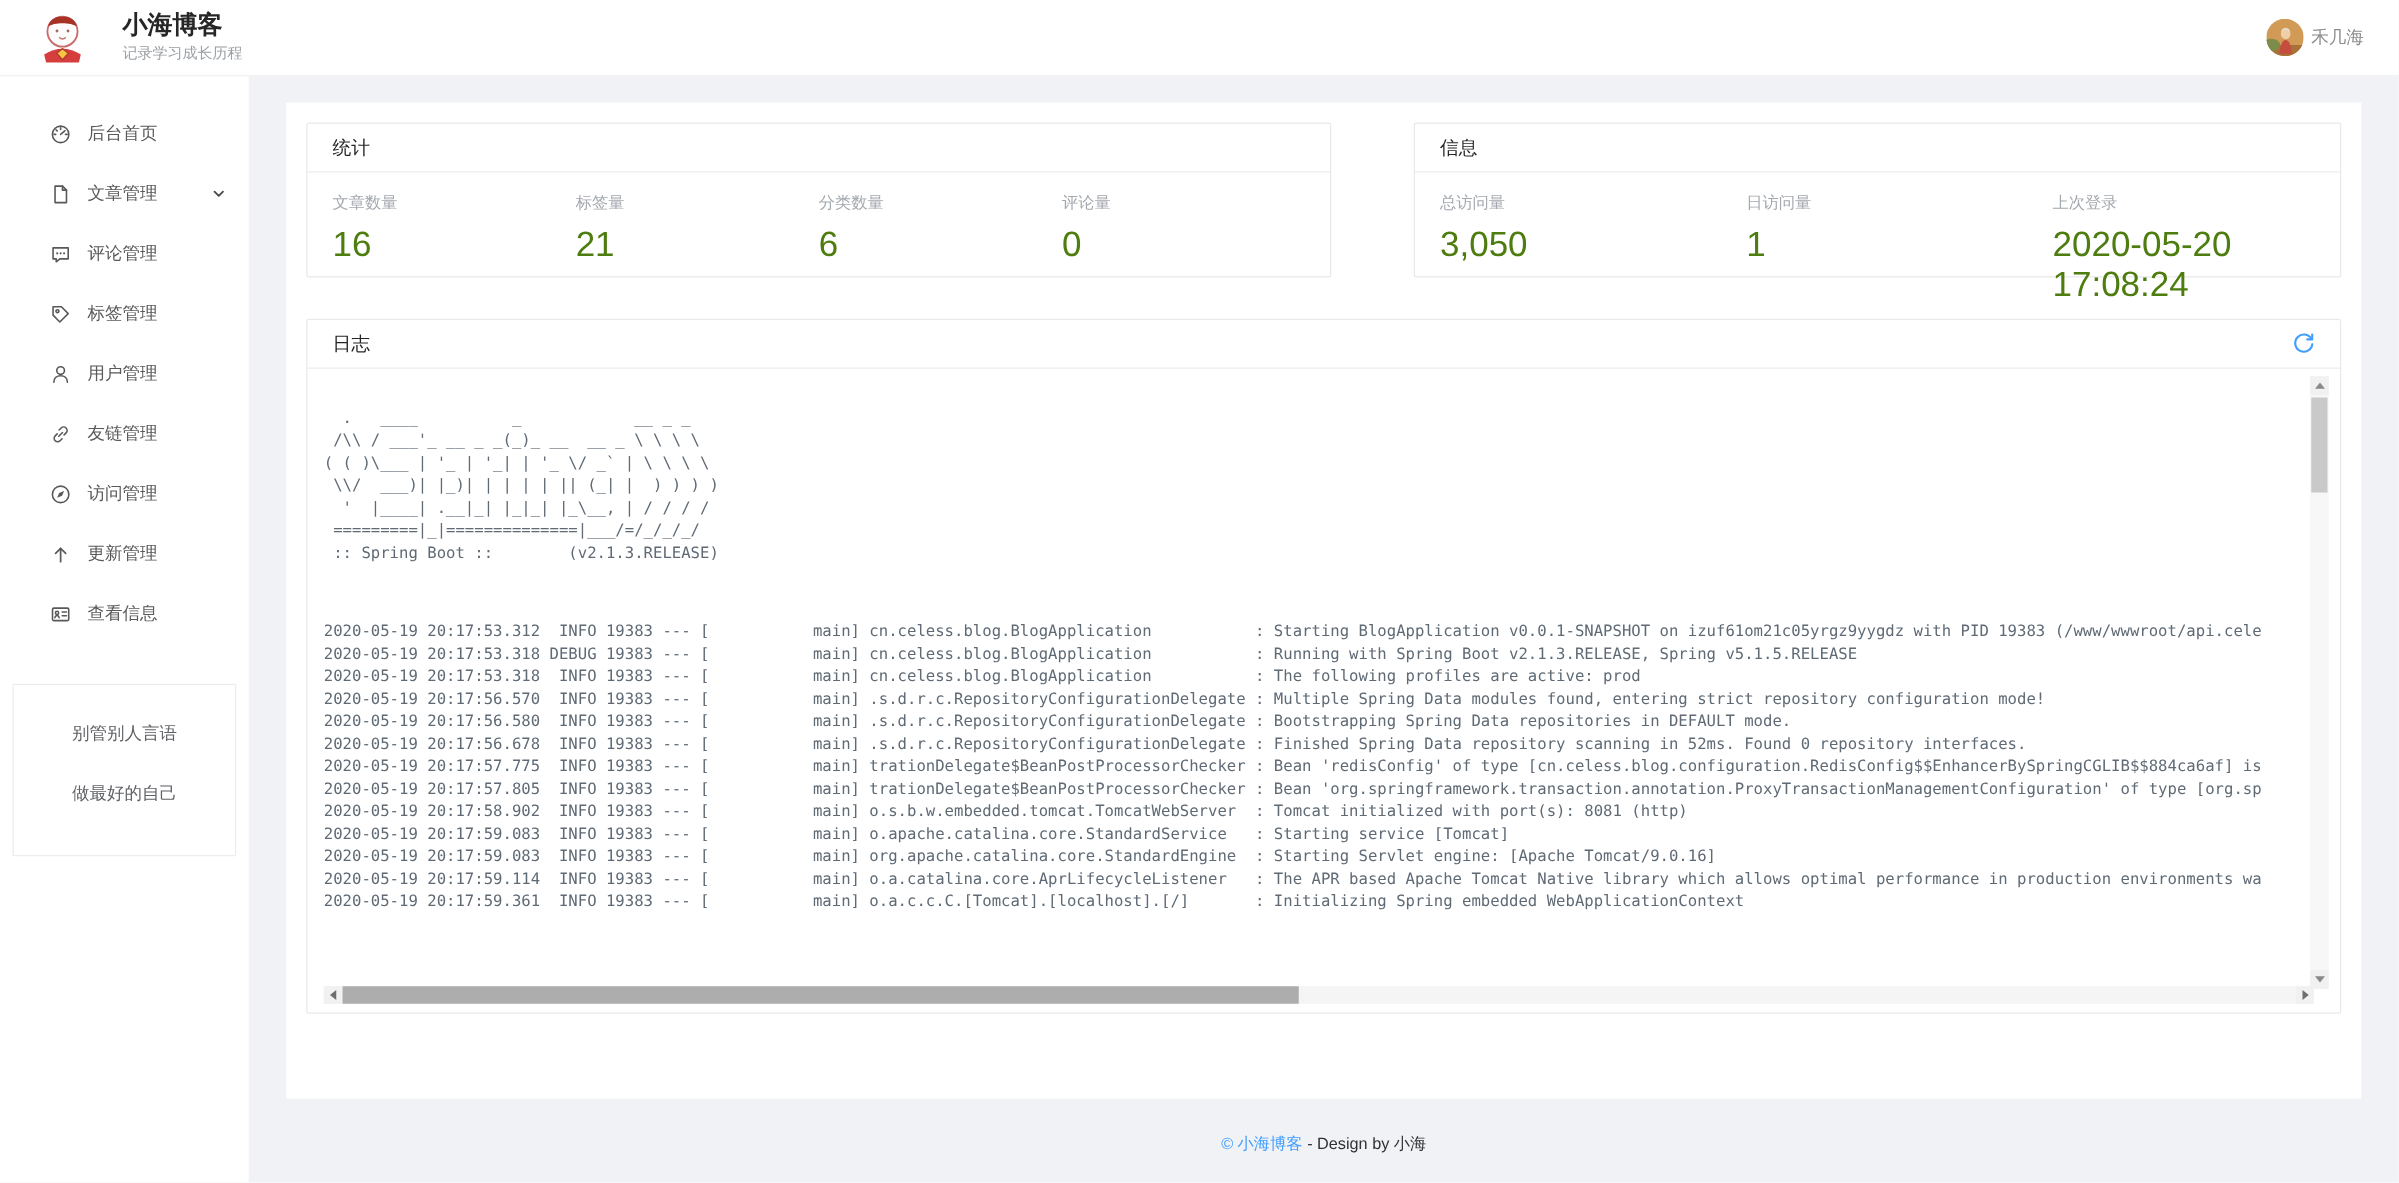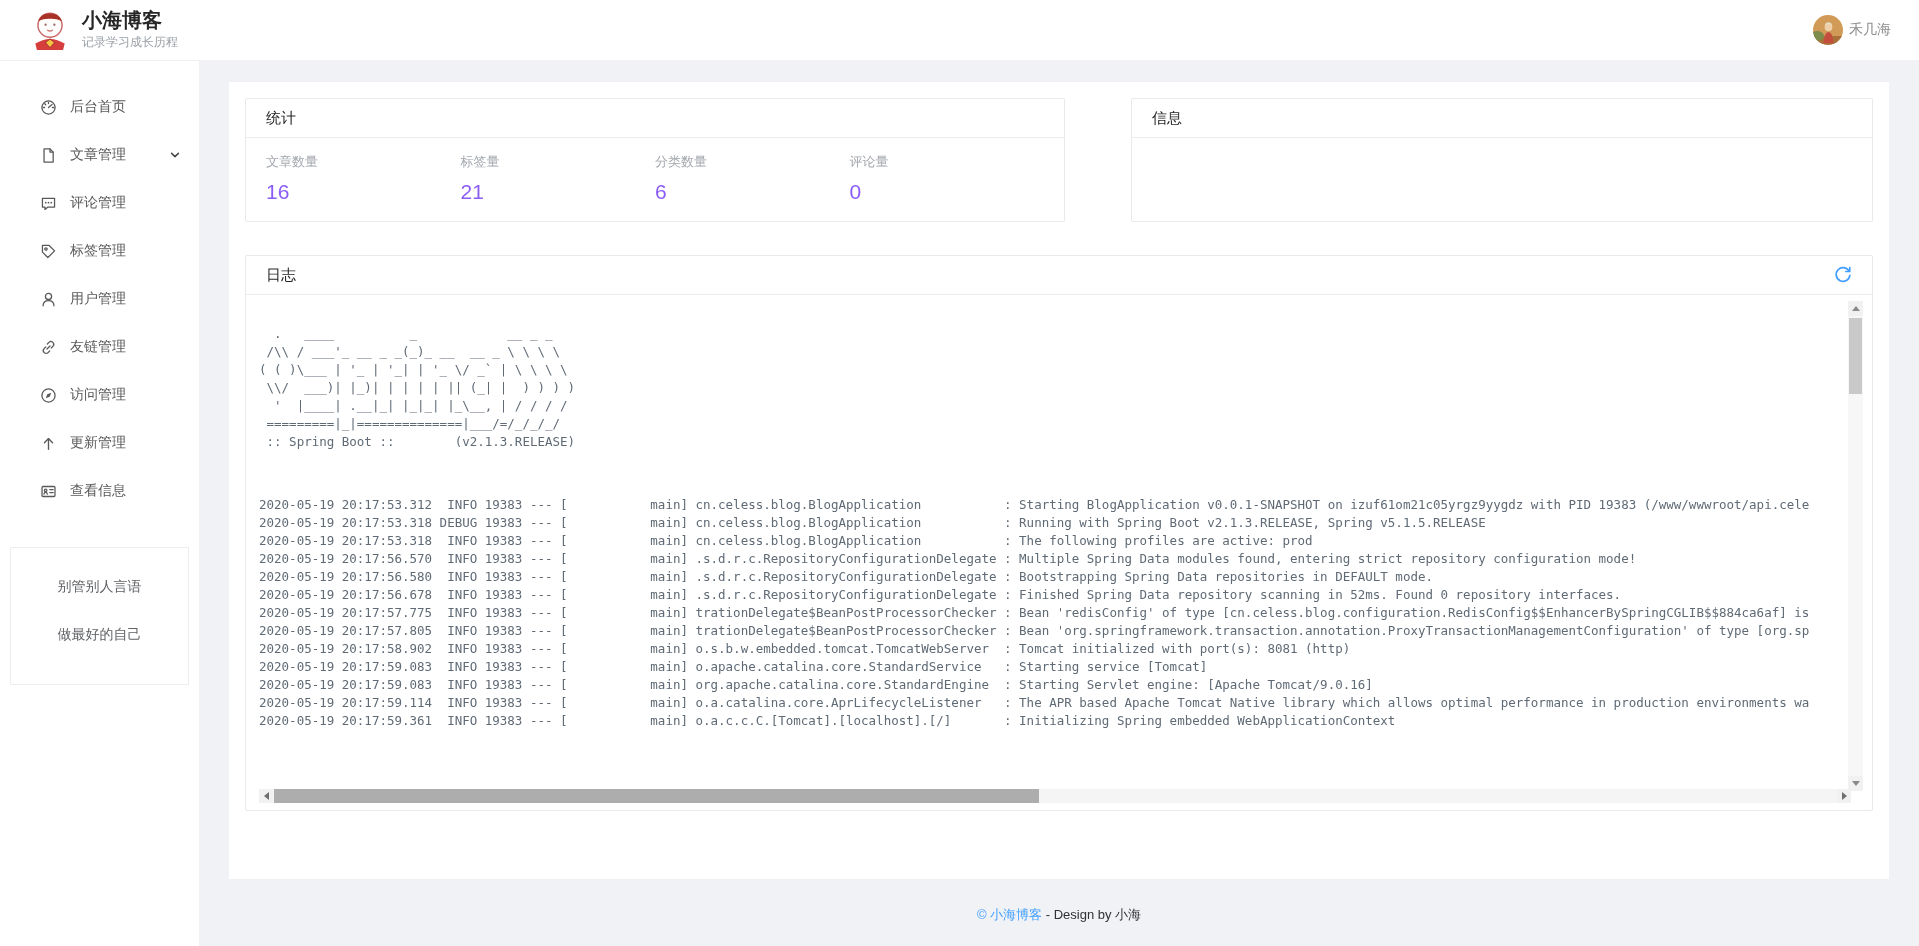--- a/index.html
+++ b/index.html
@@ -11,21 +11,21 @@
     overflow: hidden;
     color: #303133;
   }
   
   .app-header {
     position: absolute; left:0; top:0; width:1919px; height:61px;
     background:#fff; border-bottom:1px solid #f1f1f1;
     display:flex; align-items:center; padding:0 28px; z-index:5;
   }
   .logo-wrap { width:44px; height:44px; flex:0 0 auto; }
-  .brand { margin-left:10px; }
+  .brand { margin-left:26px; }
   .brand-title { font-size:20px; font-weight:bold; color:#262626; line-height:22px; }
   .brand-sub { font-size:12px; color:#9aa0a6; margin-top:3px; }
   .header-user { margin-left:auto; display:flex; align-items:center; gap:6px; cursor:pointer; }
   .avatar-wrap { width:30px; height:30px; border-radius:50%; overflow:hidden; flex:0 0 auto; }
   .username { font-size:14px; color:#8c8c8c; }
   
   .sidebar {
     position:absolute; left:0; top:61px; width:199px; height:885px;
     background:#fff; padding-top:22px;
   }
@@ -54,21 +54,21 @@
     display:flex; align-items:center; justify-content:space-between;
     font-size:15px; color:#262626;
   }
   .stats-card { left:16px; top:16px; width:820px; height:124px; }
   .info-card  { left:902px; top:16px; width:742px; height:124px; }
   .stats-body { display:flex; padding:15px 20px 0 20px; }
   .stat { width:200px; }
   .info-card .stat { width:245px; }
   .info-card .stat:last-child { flex:1; }
   .stat-label { font-size:13px; color:#a3a8ae; margin-bottom:9px; }
-  .stat-value { font-size:21px; color:#8b5cf6; }
+  .stat-value { font-size:28px; color:#4d7c0f; }
   
   .log-card { left:16px; top:173px; width:1628px; height:556px; }
   .refresh-btn { width:18px; height:18px; display:flex; cursor:pointer; }
   .log-body {
     position:relative; height:515px; overflow:hidden;
     font-family:"DejaVu Sans Mono","Liberation Mono",monospace;
     font-size:12.5px; line-height:18px; color:#5f6a75;
   }
   .log-body pre {
     font-family:inherit; white-space:pre; padding-left:13px;
@@ -263,20 +263,34 @@
         <div class="stat-label">评论量</div>
         <div class="stat-value">0</div>
       </div>
     </div>
   </section>
 
   <section class="card info-card">
     <div class="card-header">
       <span>信息</span>
     </div>
+    <div class="stats-body">
+      <div class="stat">
+        <div class="stat-label">总访问量</div>
+        <div class="stat-value">3,050</div>
+      </div>
+      <div class="stat">
+        <div class="stat-label">日访问量</div>
+        <div class="stat-value">1</div>
+      </div>
+      <div class="stat">
+        <div class="stat-label">上次登录</div>
+        <div class="stat-value">2020-05-20 17:08:24</div>
+      </div>
+    </div>
   </section>
 
   <section class="card log-card">
     <div class="card-header">
       <span>日志</span>
       <span class="refresh-btn">
         <svg viewBox="0 0 16 16" width="18" height="18" fill="none" stroke="#409eff" stroke-width="1.5" stroke-linecap="round" stroke-linejoin="round">
           <path d="M13.4 4.6 A6.1 6.1 0 1 0 14.1 8.3"></path>
           <path d="M14 1.4 v3.5 h-3.5"></path>
         </svg>

